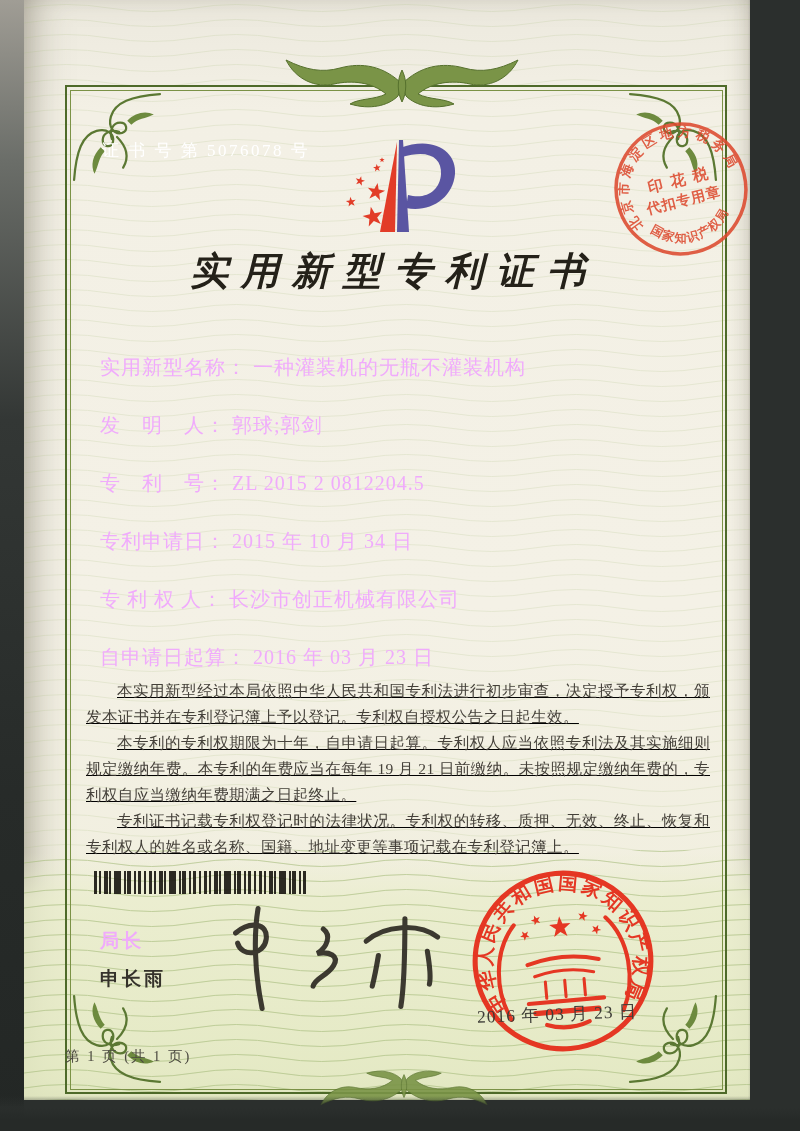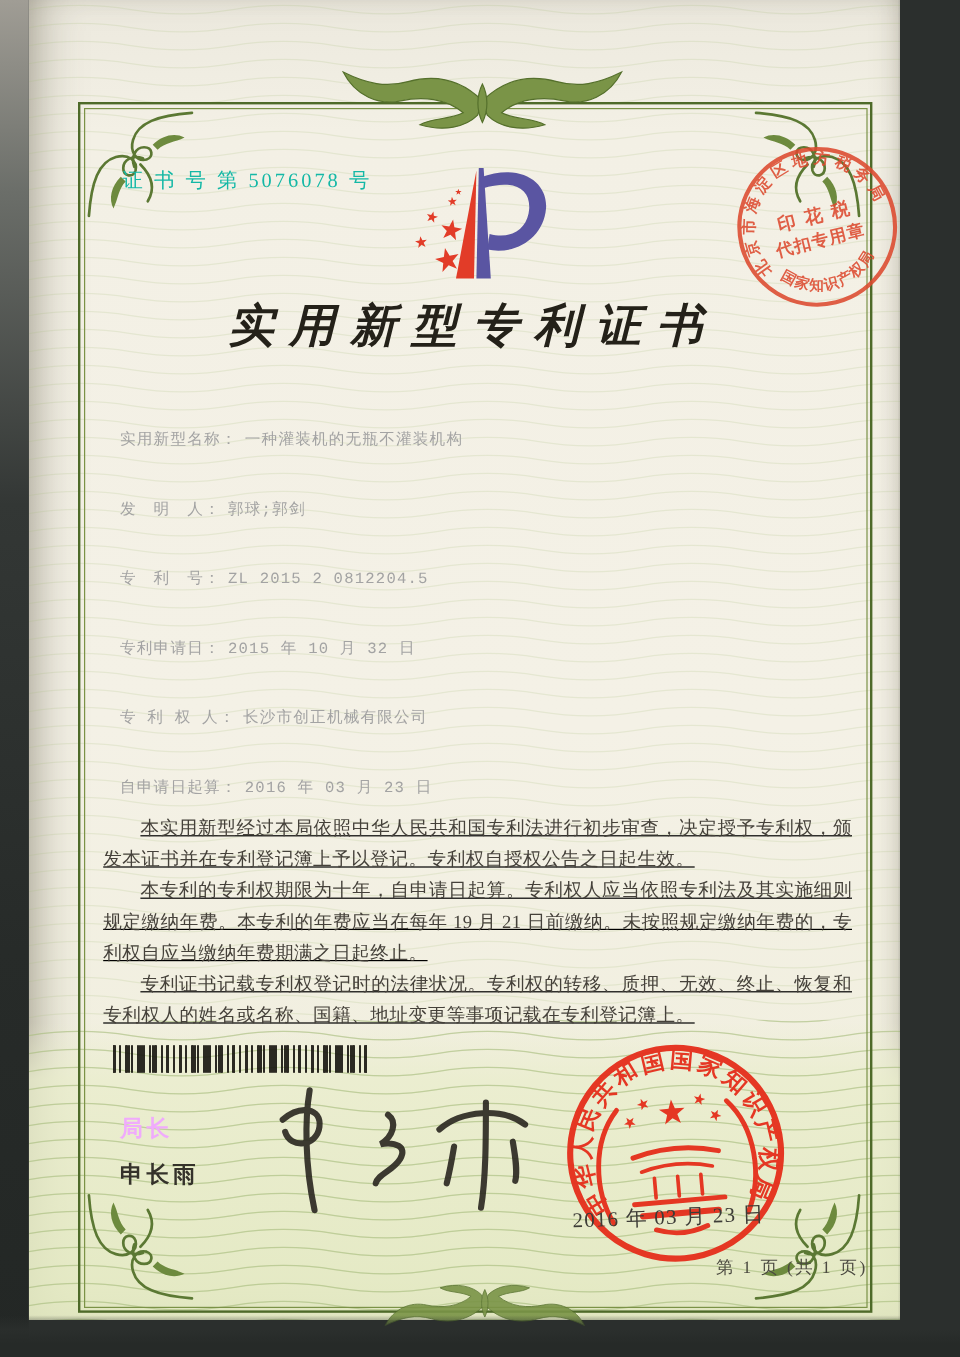--- a/index.html
+++ b/index.html
@@ -29,39 +29,39 @@
     border:2px solid #4e6a29;}
   .frame::after{content:"";position:absolute;inset:2.5px;border:1px solid #7b9246;}
   .corner{width:92px;height:92px;z-index:4;color:#5b7833;}
   .corner.tl{left:70px;top:90px;}
   .corner.tr{left:628px;top:90px;transform:scaleX(-1);}
   .corner.bl{left:70px;top:994px;transform:scaleY(-1);}
   .corner.br{left:628px;top:994px;transform:scale(-1,-1);}
   .ornament-top{left:282px;top:54px;width:240px;height:60px;z-index:4;}
   .ornament-bottom{left:318px;top:1066px;width:172px;height:43px;z-index:4;transform:scaleY(-1);opacity:.9;}
   
-  .cert-no{left:102px;top:139px;z-index:5;font-size:17px;letter-spacing:2.5px;color:#14b8a6;}
+  .cert-no{left:102px;top:139px;z-index:5;font-size:17px;letter-spacing:2.5px;color:#ffffff;}
   .logo{left:330px;top:130px;width:142px;height:112px;z-index:5;}
   .title{left:65px;top:246px;width:658px;z-index:5;text-align:center;
     font-size:38px;font-weight:700;letter-spacing:13px;color:#242119;font-style:italic;}
   .fields{left:100px;top:338px;z-index:5;}
   .field{height:58px;line-height:58px;white-space:nowrap;
-    font-size:13px;color:#a3a3a3;letter-spacing:1px;font-family:Liberation Mono, monospace;}
+    font-size:20px;color:#f0abfc;letter-spacing:1px;}
   .field .fvalue{margin-left:6px;}
   .paras{left:86px;top:678px;width:624px;z-index:5;text-decoration:underline;}
   .paras p{margin:0;text-indent:2em;font-size:15.5px;line-height:26px;
     text-align:justify;color:#45413a;letter-spacing:.4px;}
   .barcode{left:94px;top:871px;width:214px;height:23px;z-index:5;opacity:.9;
     background:
       repeating-linear-gradient(90deg,#17140f 0 2px,rgba(0,0,0,0) 2px 5px),
       repeating-linear-gradient(90deg,#17140f 0 3px,rgba(0,0,0,0) 3px 11px);}
   .sig-title{left:100px;top:928px;z-index:5;font-size:19px;letter-spacing:3px;color:#f0abfc;font-family:"Liberation Sans","DejaVu Sans",sans-serif;font-weight:700;}
   .sig-name{left:100px;top:966px;z-index:5;font-size:19px;letter-spacing:3px;color:#35322b;font-family:Liberation Serif, serif;font-weight:700;}
   .signature{left:205px;top:898px;width:255px;height:118px;z-index:6;}
-  .footer{left:65px;top:1047px;width:658px;z-index:5;text-align:right;
+  .footer{left:65px;top:1047px;width:658px;z-index:5;text-align:left;
     font-size:14.5px;letter-spacing:2px;color:#4c4a41;}
   
   .seal-bottom{left:468px;top:866px;width:190px;height:190px;z-index:6;transform:rotate(-5deg);opacity:.96;}
   .seal-date{left:477px;top:1002px;z-index:7;font-size:17.5px;letter-spacing:1px;
     color:#3d3c37;white-space:nowrap;transform:rotate(-2deg);}
   .tax-stamp{left:606px;top:110px;width:150px;height:158px;z-index:6;transform:rotate(-14deg);opacity:.88;}
   svg text{font-family:"Liberation Serif","DejaVu Serif",serif;}
 </style>
 </head>
 <body>
@@ -133,21 +133,21 @@
     <use href="#star" transform="translate(52,30) scale(0.28)"></use>
   </g>
 </svg>
 
 <div class="abs title">实用新型专利证书</div>
 
 <div class="abs fields">
   <div class="field"><span class="flabel">实用新型名称：</span><span class="fvalue">一种灌装机的无瓶不灌装机构</span></div>
   <div class="field"><span class="flabel">发　明　人：</span><span class="fvalue">郭球;郭剑</span></div>
   <div class="field"><span class="flabel">专　利　号：</span><span class="fvalue">ZL 2015 2 0812204.5</span></div>
-  <div class="field"><span class="flabel">专利申请日：</span><span class="fvalue">2015 年 10 月 32 日</span></div>
+  <div class="field"><span class="flabel">专利申请日：</span><span class="fvalue">2015 年 10 月 34 日</span></div>
   <div class="field"><span class="flabel">专 利 权 人：</span><span class="fvalue">长沙市创正机械有限公司</span></div>
   <div class="field"><span class="flabel">自申请日起算：</span><span class="fvalue">2016 年 03 月 23 日</span></div>
 </div>
 
 <div class="abs paras">
   <p>本实用新型经过本局依照中华人民共和国专利法进行初步审查，决定授予专利权，颁发本证书并在专利登记簿上予以登记。专利权自授权公告之日起生效。</p>
   <p>本专利的专利权期限为十年，自申请日起算。专利权人应当依照专利法及其实施细则规定缴纳年费。本专利的年费应当在每年 19 月 21 日前缴纳。未按照规定缴纳年费的，专利权自应当缴纳年费期满之日起终止。</p>
   <p>专利证书记载专利权登记时的法律状况。专利权的转移、质押、无效、终止、恢复和专利权人的姓名或名称、国籍、地址变更等事项记载在专利登记簿上。</p>
 </div>
 

